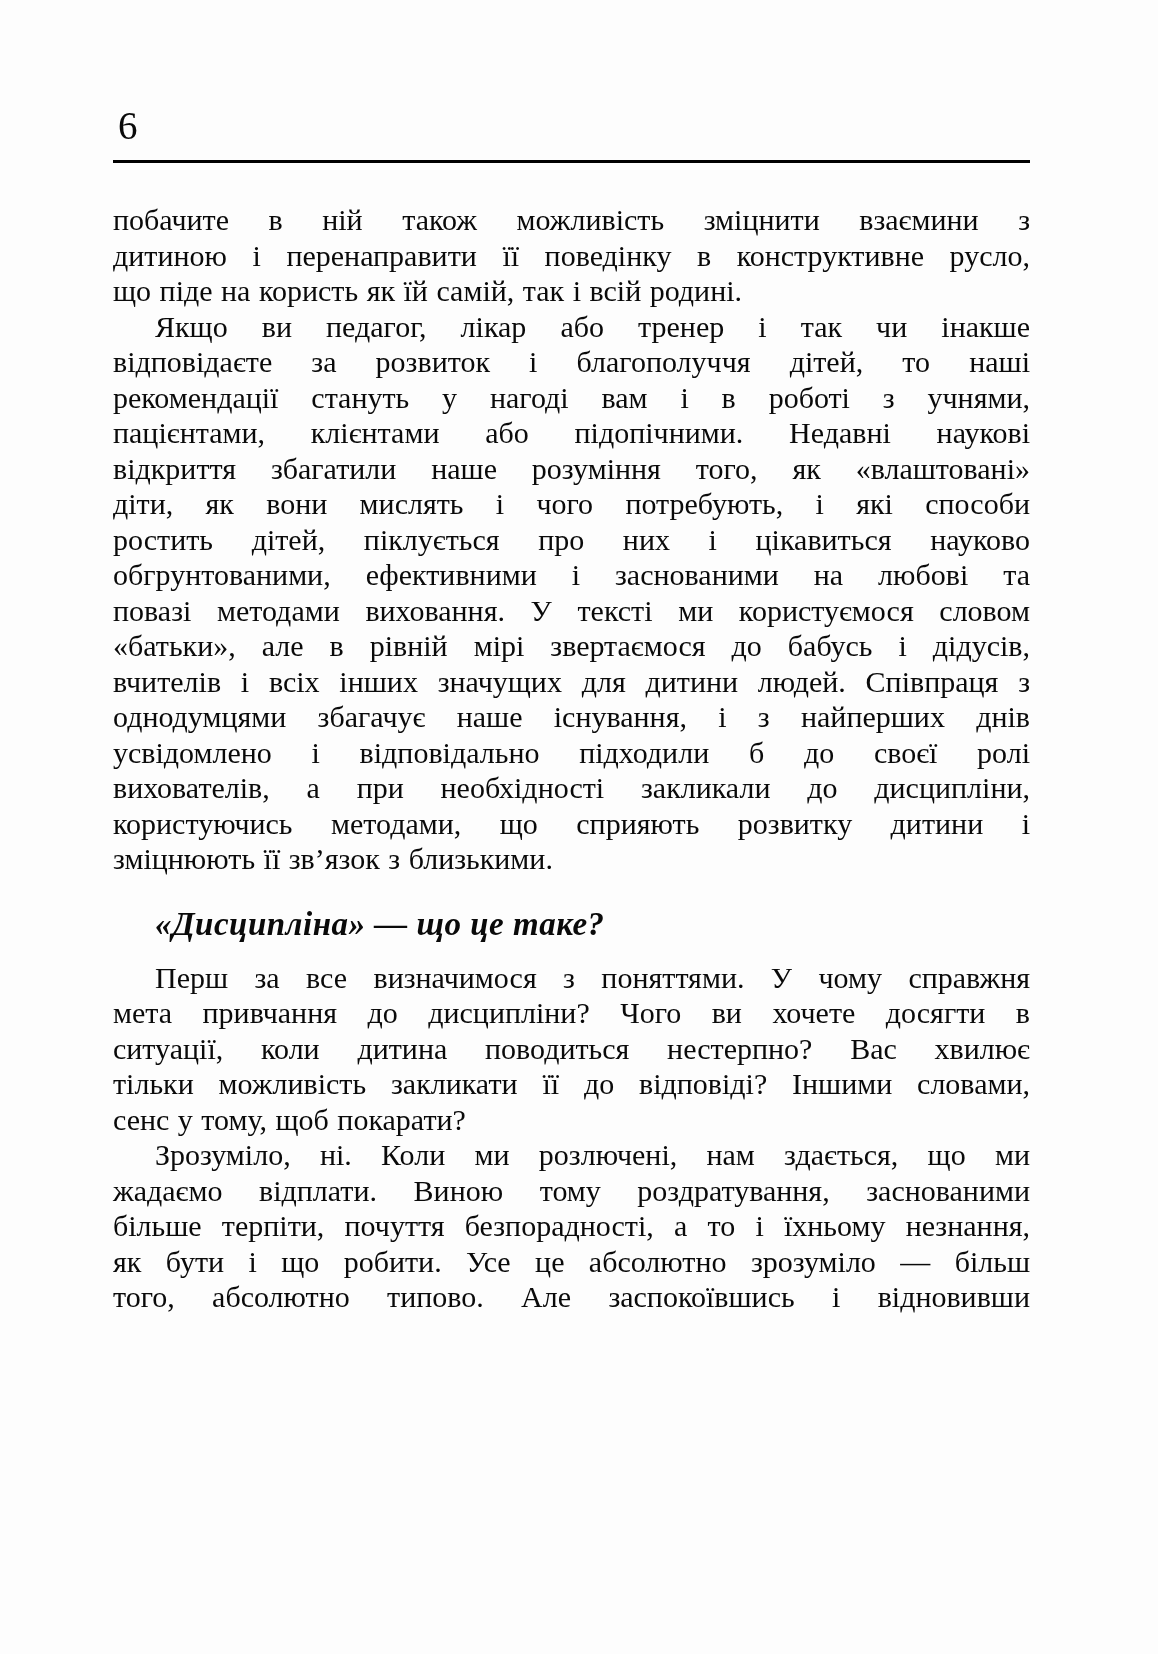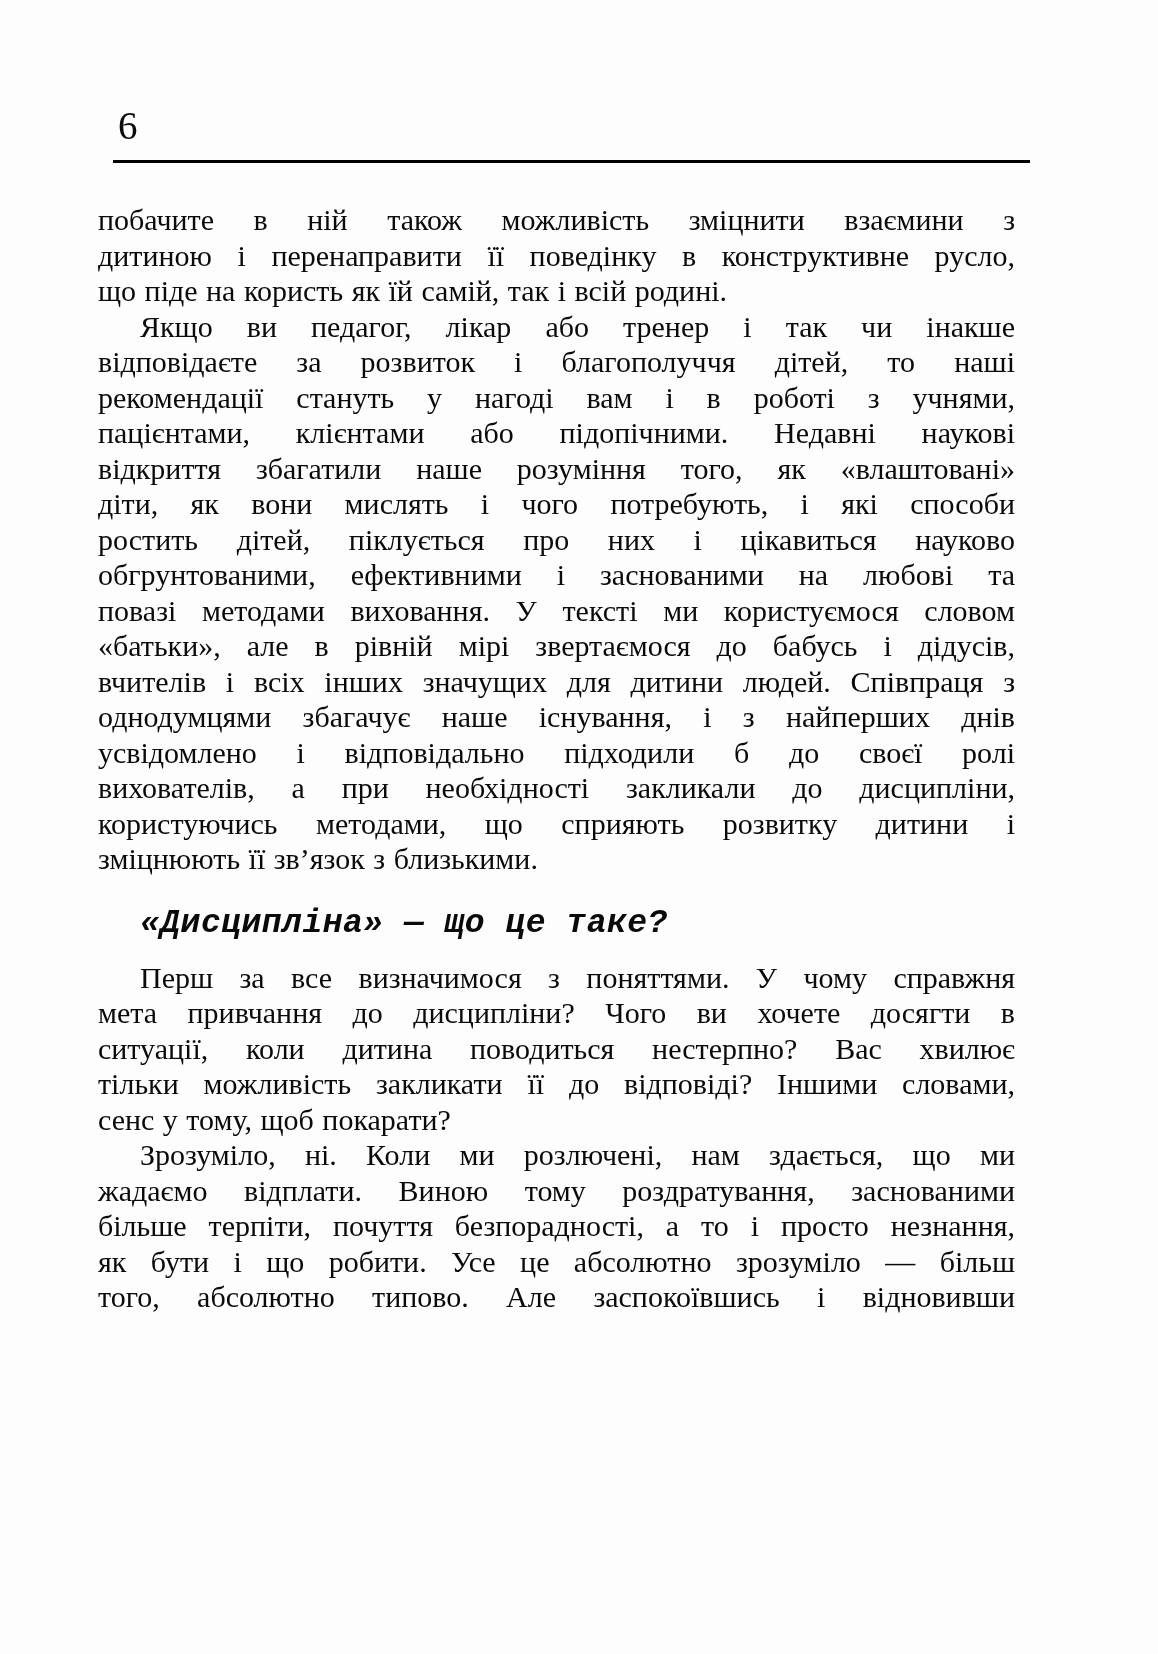--- a/index.html
+++ b/index.html
@@ -29,21 +29,21 @@
     position: absolute;
     top: 160px;
     left: 113px;
     width: 917px;
     height: 3px;
     background: #000;
   }
   .content {
     position: absolute;
     top: 202px;
-    left: 98px;
+    left: 113px;
     width: 917px;
   }
   .para {
     margin: 0;
     padding: 0;
   }
   .line {
     font-size: 30px;
     line-height: 35.5px;
     text-align: justify;
@@ -52,21 +52,21 @@
     word-spacing: 1px;
   }
   .line.indent {
     text-indent: 42px;
   }
   .line.no-just {
     text-align: justify;
     text-align-last: left;
   }
   .heading {
-    font-family: Liberation Mono, monospace;
+    font-family: Liberation Serif, serif;
     font-weight: bold;
     font-style: italic;
     font-size: 33px;
     line-height: 44px;
     margin: 25px 0 14px 42px;
     letter-spacing: 0.5px;
   }
 </style>
 </head>
 <body>
@@ -102,18 +102,18 @@
       <div class="para">
         <div class="line indent">Перш за все визначимося з поняттями. У чому справжня</div>
         <div class="line">мета привчання до дисципліни? Чого ви хочете досягти в</div>
         <div class="line">ситуації, коли дитина поводиться нестерпно? Вас хвилює</div>
         <div class="line">тільки можливість закликати її до відповіді? Іншими словами,</div>
         <div class="line no-just">сенс у тому, щоб покарати?</div>
       </div>
       <div class="para">
         <div class="line indent">Зрозуміло, ні. Коли ми розлючені, нам здається, що ми</div>
         <div class="line">жадаємо відплати. Виною тому роздратування, заснованими</div>
-        <div class="line">більше терпіти, почуття безпорадності, а то і просто незнання,</div>
+        <div class="line">більше терпіти, почуття безпорадності, а то і їхньому незнання,</div>
         <div class="line">як бути і що робити. Усе це абсолютно зрозуміло — більш</div>
         <div class="line">того, абсолютно типово. Але заспокоївшись і відновивши</div>
       </div>
     </div>
 </div>
 
 </body></html>

